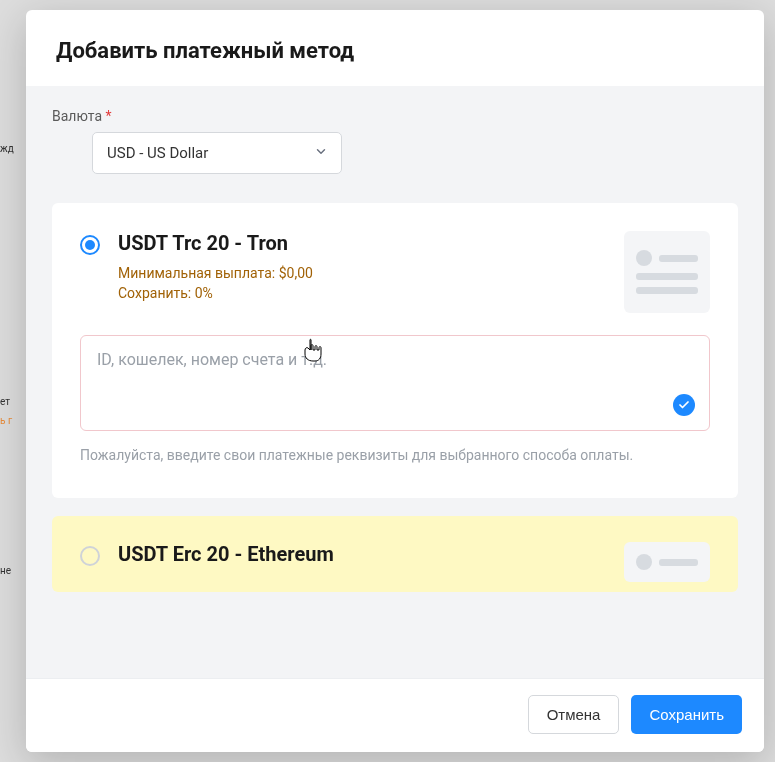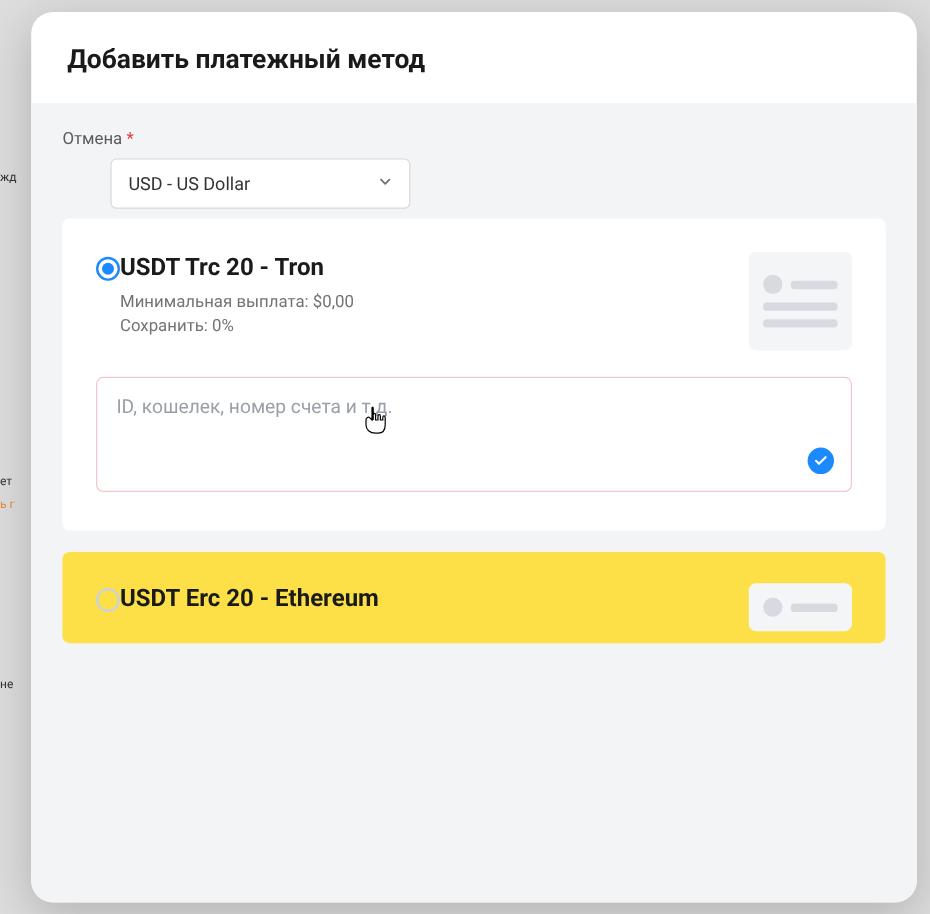--- a/index.html
+++ b/index.html
@@ -25,21 +25,21 @@
       color: #333;
       font-size: 10px;
     }
     .modal {
       position: absolute;
       left: 26px;
       top: 10px;
       right: 11px;
       bottom: 10px;
       background: #fff;
-      border-radius: 18px;
+      border-radius: 6px;
       box-shadow: 0 10px 40px rgba(0,0,0,0.2);
       display: flex;
       flex-direction: column;
       overflow: hidden;
     }
     .modal-header {
       padding: 28px 30px 22px 30px;
       border-bottom: 1px solid transparent;
     }
     .modal-title {
@@ -58,21 +58,21 @@
       color: #5a5a5a;
       margin-bottom: 8px;
       display: block;
     }
     .required {
       color: #e23c3c;
     }
     .select-wrap {
       position: relative;
       width: 290px;
-      margin-bottom: 8px;
+      margin-bottom: 29px;
       padding-left: 40px;
     }
     .select {
       width: 100%;
       background: #fff;
       border: 1px solid #d5d8dc;
       border-radius: 5px;
       padding: 11px 40px 11px 14px;
       font-size: 15px;
       color: #333;
@@ -88,20 +88,21 @@
     }
     .option-card {
       background: #fff;
       border-radius: 6px;
       padding: 28px 28px 32px 28px;
       margin-bottom: 18px;
     }
     .option-row {
       display: flex;
       align-items: flex-start;
+      gap: 18px;
     }
     .radio {
       width: 20px;
       height: 20px;
       border-radius: 50%;
       border: 2px solid #cfd3d8;
       margin-top: 4px;
       flex-shrink: 0;
       position: relative;
       cursor: pointer;
@@ -123,21 +124,21 @@
       flex: 1;
     }
     .option-title {
       font-size: 20px;
       font-weight: 700;
       color: #1a1a1a;
       margin-bottom: 8px;
     }
     .option-meta {
       font-size: 14px;
-      color: #737373;
+      color: #a16207;
       line-height: 1.45;
     }
     .option-icon {
       width: 86px;
       height: 82px;
       background: #f4f5f7;
       border-radius: 6px;
       flex-shrink: 0;
       display: flex;
       flex-direction: column;
@@ -199,21 +200,21 @@
       align-items: center;
       justify-content: center;
     }
     .help-text {
       margin-top: 14px;
       font-size: 14px;
       color: #9aa0a8;
       line-height: 1.5;
     }
     .option-card-2 {
-      background: #fde047;
+      background: #fef9c3;
       border-radius: 6px;
       padding: 26px 28px 10px 28px;
     }
     .modal-footer {
       display: flex;
       justify-content: flex-end;
       gap: 12px;
       padding: 16px 22px 18px 22px;
       background: #fff;
       border-top: 1px solid #eceef1;
@@ -254,21 +255,21 @@
 </div>
 
 <div class="modal">
   <div class="modal-header">
     <h2 class="modal-title">Добавить платежный метод</h2>
   </div>
 
   <div class="modal-body">
 
     <label class="field-label">
-      <span>Отмена</span>
+      <span>Валюта</span>
       <span class="required">*</span>
     </label>
     <div class="select-wrap">
       <div class="select">
         <span>USD - US Dollar</span>
       </div>
       <span class="chevron">
         <svg width="14" height="14" viewBox="0 0 24 24" fill="none" stroke="#6b7280" stroke-width="2.5" stroke-linecap="round" stroke-linejoin="round">
             <polyline points="6 9 12 15 18 9"></polyline>
           </svg>
@@ -299,39 +300,44 @@
 
       <div class="input-area">
         <div class="textarea-wrap">
           <span class="textarea-placeholder">ID, кошелек, номер счета и т.д.</span>
           <div class="check-badge">
             <svg width="12" height="12" viewBox="0 0 24 24" fill="none" stroke="#fff" stroke-width="3.5" stroke-linecap="round" stroke-linejoin="round">
                 <polyline points="20 6 9 17 4 12"></polyline>
               </svg>
           </div>
         </div>
+        <div class="help-text">Пожалуйста, введите свои платежные реквизиты для выбранного способа оплаты.</div>
       </div>
     </div>
 
     <div class="option-card-2">
       <div class="option-row">
         <div class="radio"></div>
         <div class="option-content">
           <div class="option-title">USDT Erc 20 - Ethereum</div>
         </div>
         <div class="option-icon" style="height:40px;padding:8px 12px">
           <div class="icon-top-row">
             <div class="icon-circle"></div>
             <div class="icon-line"></div>
           </div>
         </div>
       </div>
     </div>
 
   </div>
 
+  <div class="modal-footer">
+    <button class="btn btn-secondary">Отмена</button>
+    <button class="btn btn-primary">Сохранить</button>
+  </div>
 </div>
 
 <div class="cursor-hand">
   <svg width="20" height="24" viewBox="0 0 20 24">
       <path d="M7 2 L7 12 L5 10 C4 9 2 10 2 12 L2 16 C2 20 5 23 10 23 L12 23 C16 23 18 20 18 16 L18 10 C18 8 16 8 16 10 L16 12 L14 12 L14 9 C14 7 12 7 12 9 L12 12 L10 12 L10 8 C10 6 8 6 8 8 L8 12 L8 2 C8 1 7 1 7 2 Z" fill="#fff" stroke="#000" stroke-width="1"></path>
     </svg>
 </div>
 
 </body></html>

